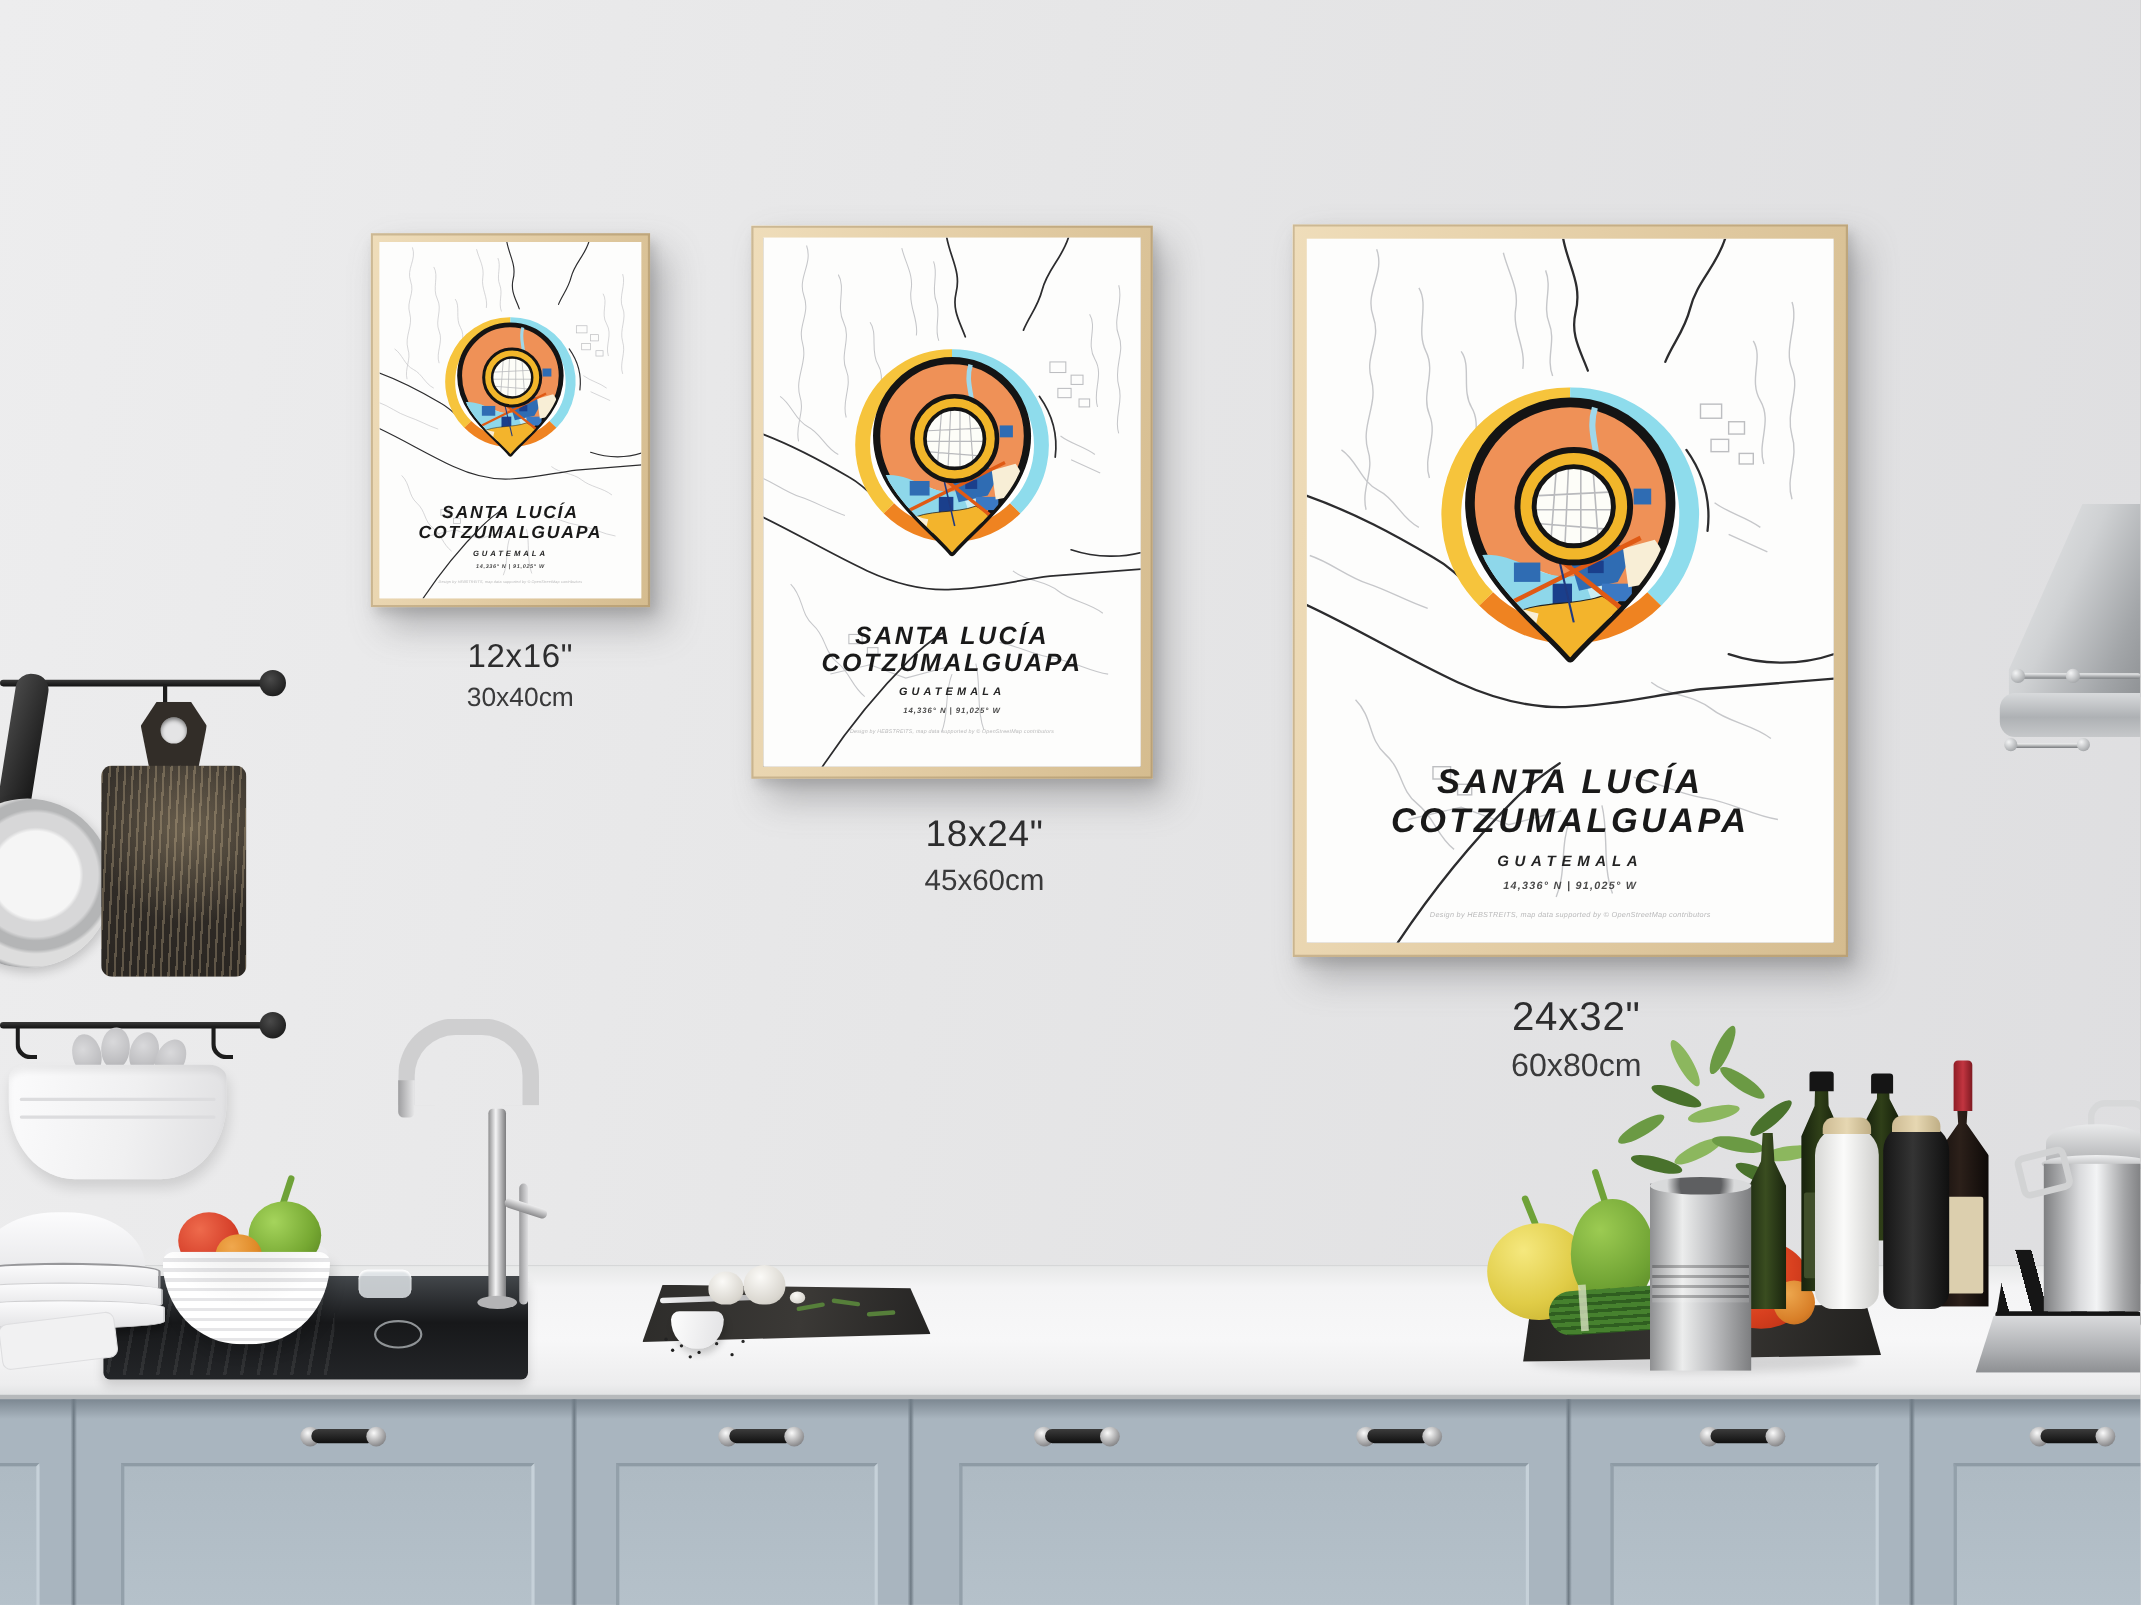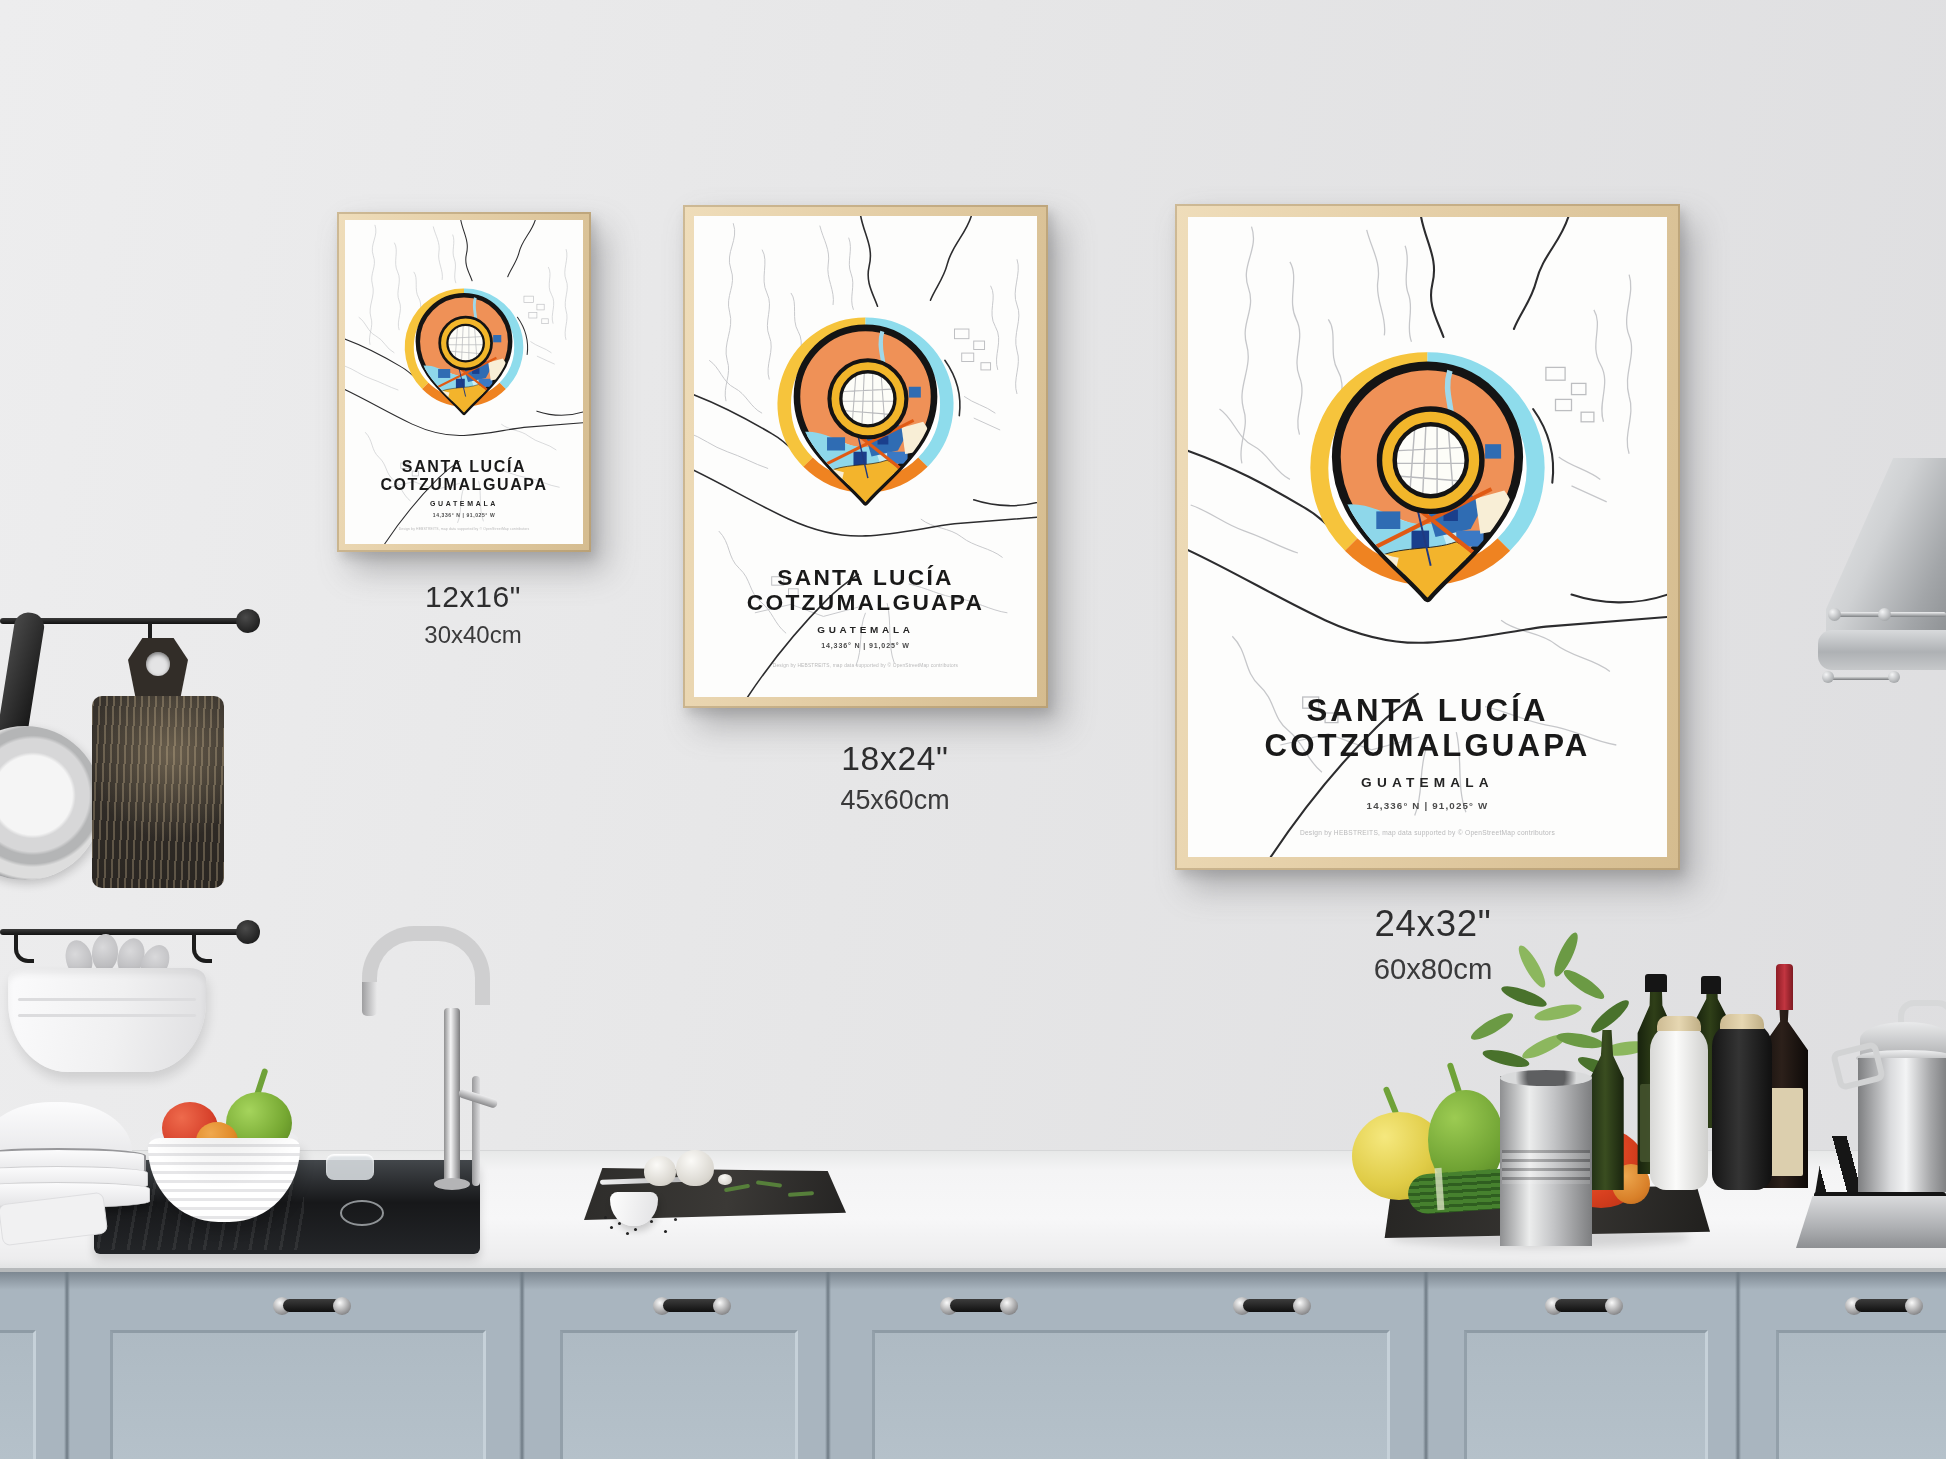--- a/index.html
+++ b/index.html
@@ -50,21 +50,21 @@
     background:radial-gradient(circle at 40% 35%,#d9d9db,#aeaeb1);}
 
   
   .poster{box-sizing:border-box;
     background:linear-gradient(100deg,#efddba 0%,#e4cea6 45%,#d5bc8f 100%);
     box-shadow:inset 0 0 0 2px rgba(120,95,55,.28),14px 18px 30px rgba(105,105,108,.42),4px 6px 10px rgba(110,110,112,.28);}
   .poster-s{left:337px;top:212px;width:254px;height:340px;padding:8px;--u:1;--v:1;}
   .poster-m{left:683px;top:205px;width:365px;height:503px;padding:11px;--u:1.42;}
   .poster-l{left:1175px;top:204px;width:505px;height:666px;padding:13px;--u:1.95;}
   .paper{position:relative;width:100%;height:100%;background:#fdfdfc;overflow:hidden;
-    box-shadow:inset 0 0 10px rgba(0,0,0,.10),inset 0 0 2px rgba(0,0,0,.18);}
+    box-shadow:inset 0 0 10px rgba(0,0,0,.10),inset 0 0 2px rgba(0,0,0,.18);font-style:italic;}
   svg.map{position:absolute;inset:0;width:100%;height:100%;}
   .ptext{position:absolute;left:0;right:0;text-align:center;color:#191919;}
   .poster-s .ptext{top:73.5%;} .poster-m .ptext{top:72.5%;} .poster-l .ptext{top:74.5%;}
   .ptitle{font-weight:bold;letter-spacing:.10em;font-size:calc(16px*var(--u));line-height:1.12;}
   .psub{margin-top:calc(6px*var(--u));font-weight:bold;letter-spacing:.38em;font-size:calc(7px*var(--u));color:#242424;}
   .pcoords{margin-top:calc(5px*var(--u));letter-spacing:.12em;font-weight:bold;font-size:calc(5px*var(--u));color:#4a4a4a;}
   .pcredit{margin-top:calc(9px*var(--u));font-size:calc(3.4px*var(--u));color:#b9b9ba;letter-spacing:.04em;}
 
   .sizelabel{width:260px;text-align:center;color:#2d2d2e;}
   .sl-in{font-size:calc(30px*var(--v));letter-spacing:.02em;}

